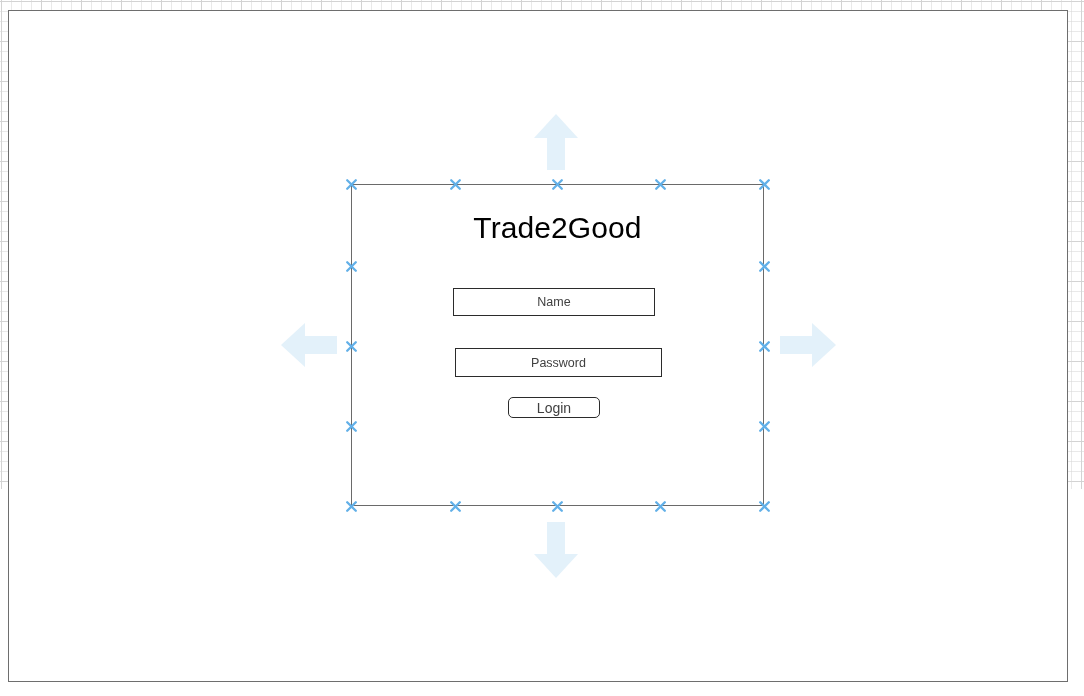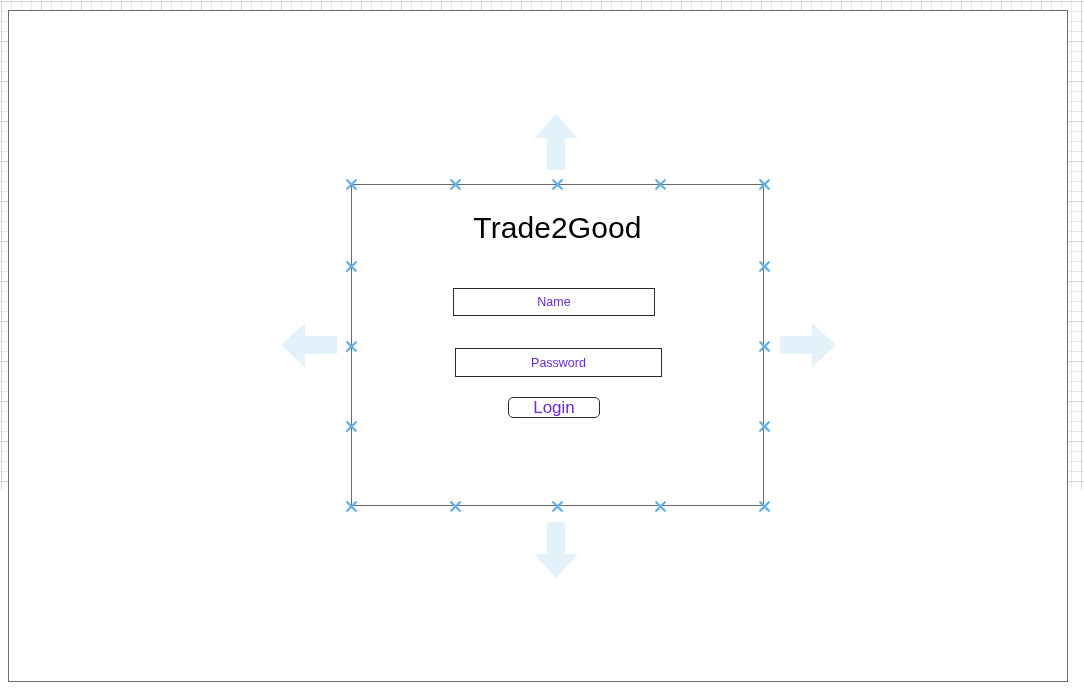--- a/index.html
+++ b/index.html
@@ -76,21 +76,21 @@
     color: #000000;
     letter-spacing: 0.1px;
   }
 
   .field-box {
     position: absolute;
     box-sizing: border-box;
     border: 1.5px solid #2b2b2b;
     background: #ffffff;
     text-align: left;
-    color: #6d28d9;
+    color: #404040;
     font-size: 12.5px;
     display: flex;
     align-items: center;
     justify-content: center;
   }
 
   #name-field {
     left: 101px;
     top: 103px;
     width: 202px;
@@ -103,21 +103,21 @@
     width: 207px;
     height: 29px;
   }
 
   #login-button {
     left: 156px;
     top: 212px;
     width: 92px;
     height: 21px;
     border-radius: 5px;
-    font-size: 17px;
+    font-size: 14px;
   }
 
   
   .handle {
     position: absolute;
     width: 13px;
     height: 13px;
     margin-left: -6.5px;
     margin-top: -6.5px;
     pointer-events: auto;

